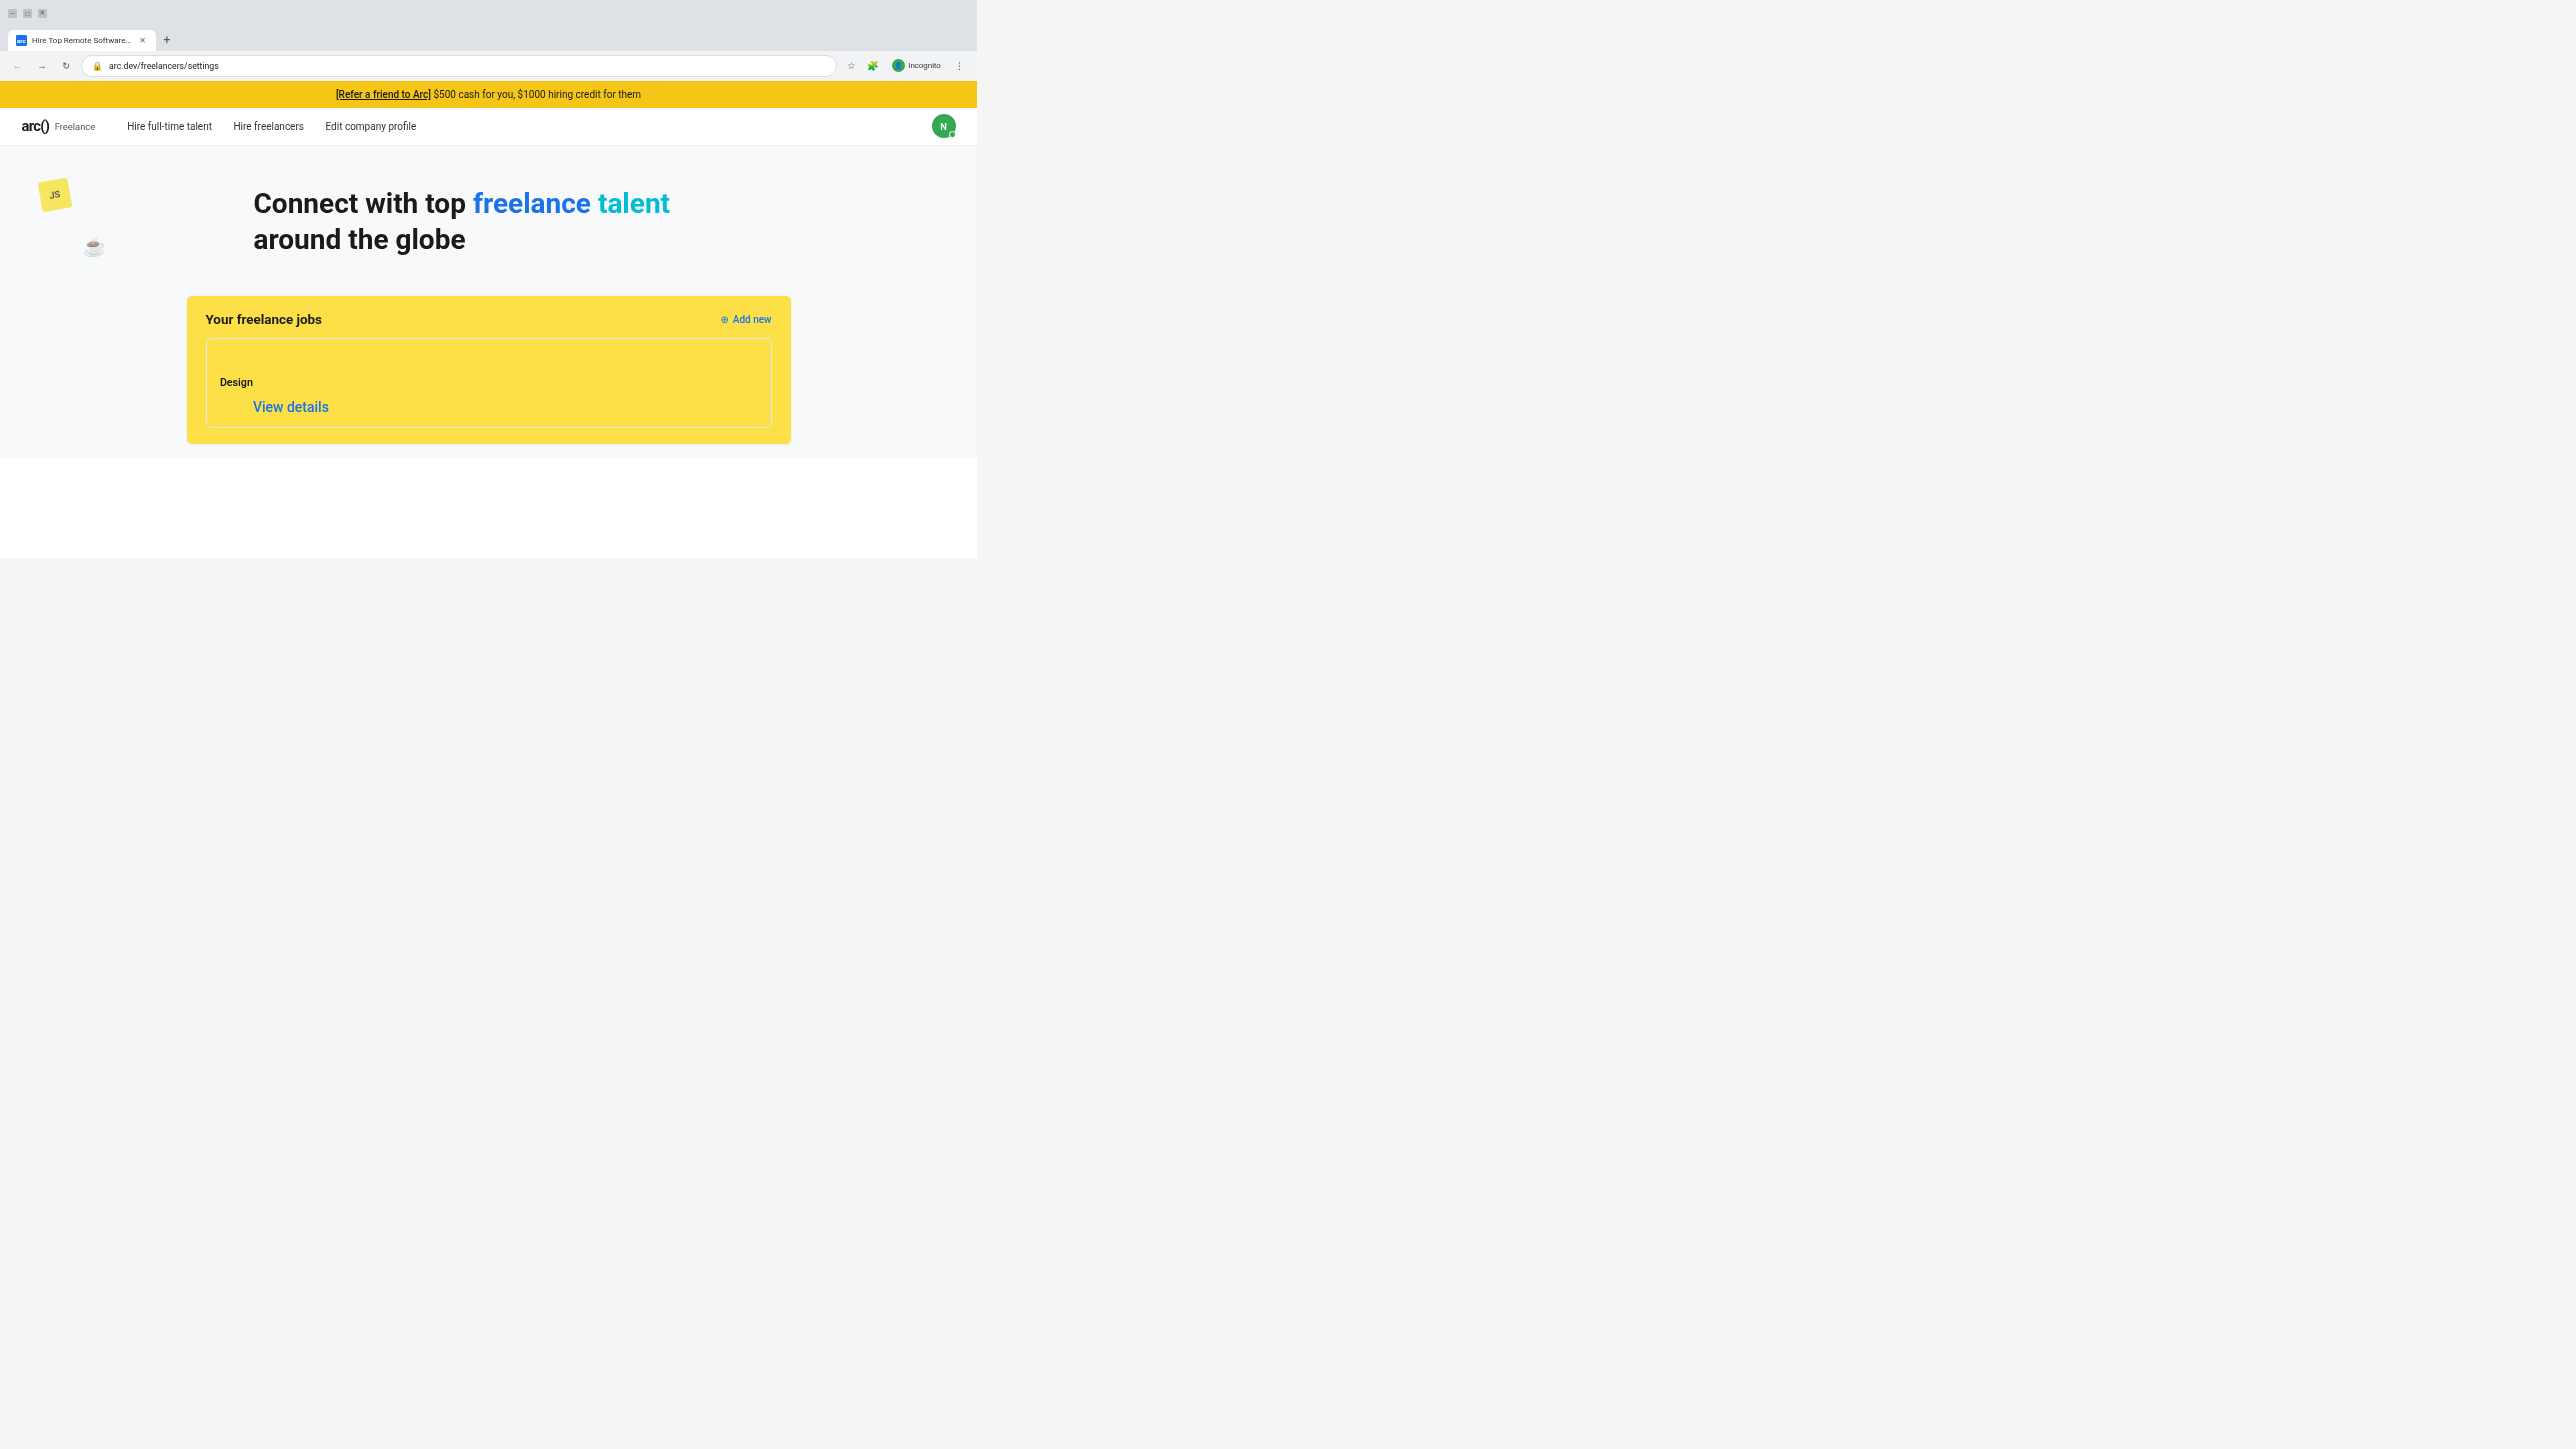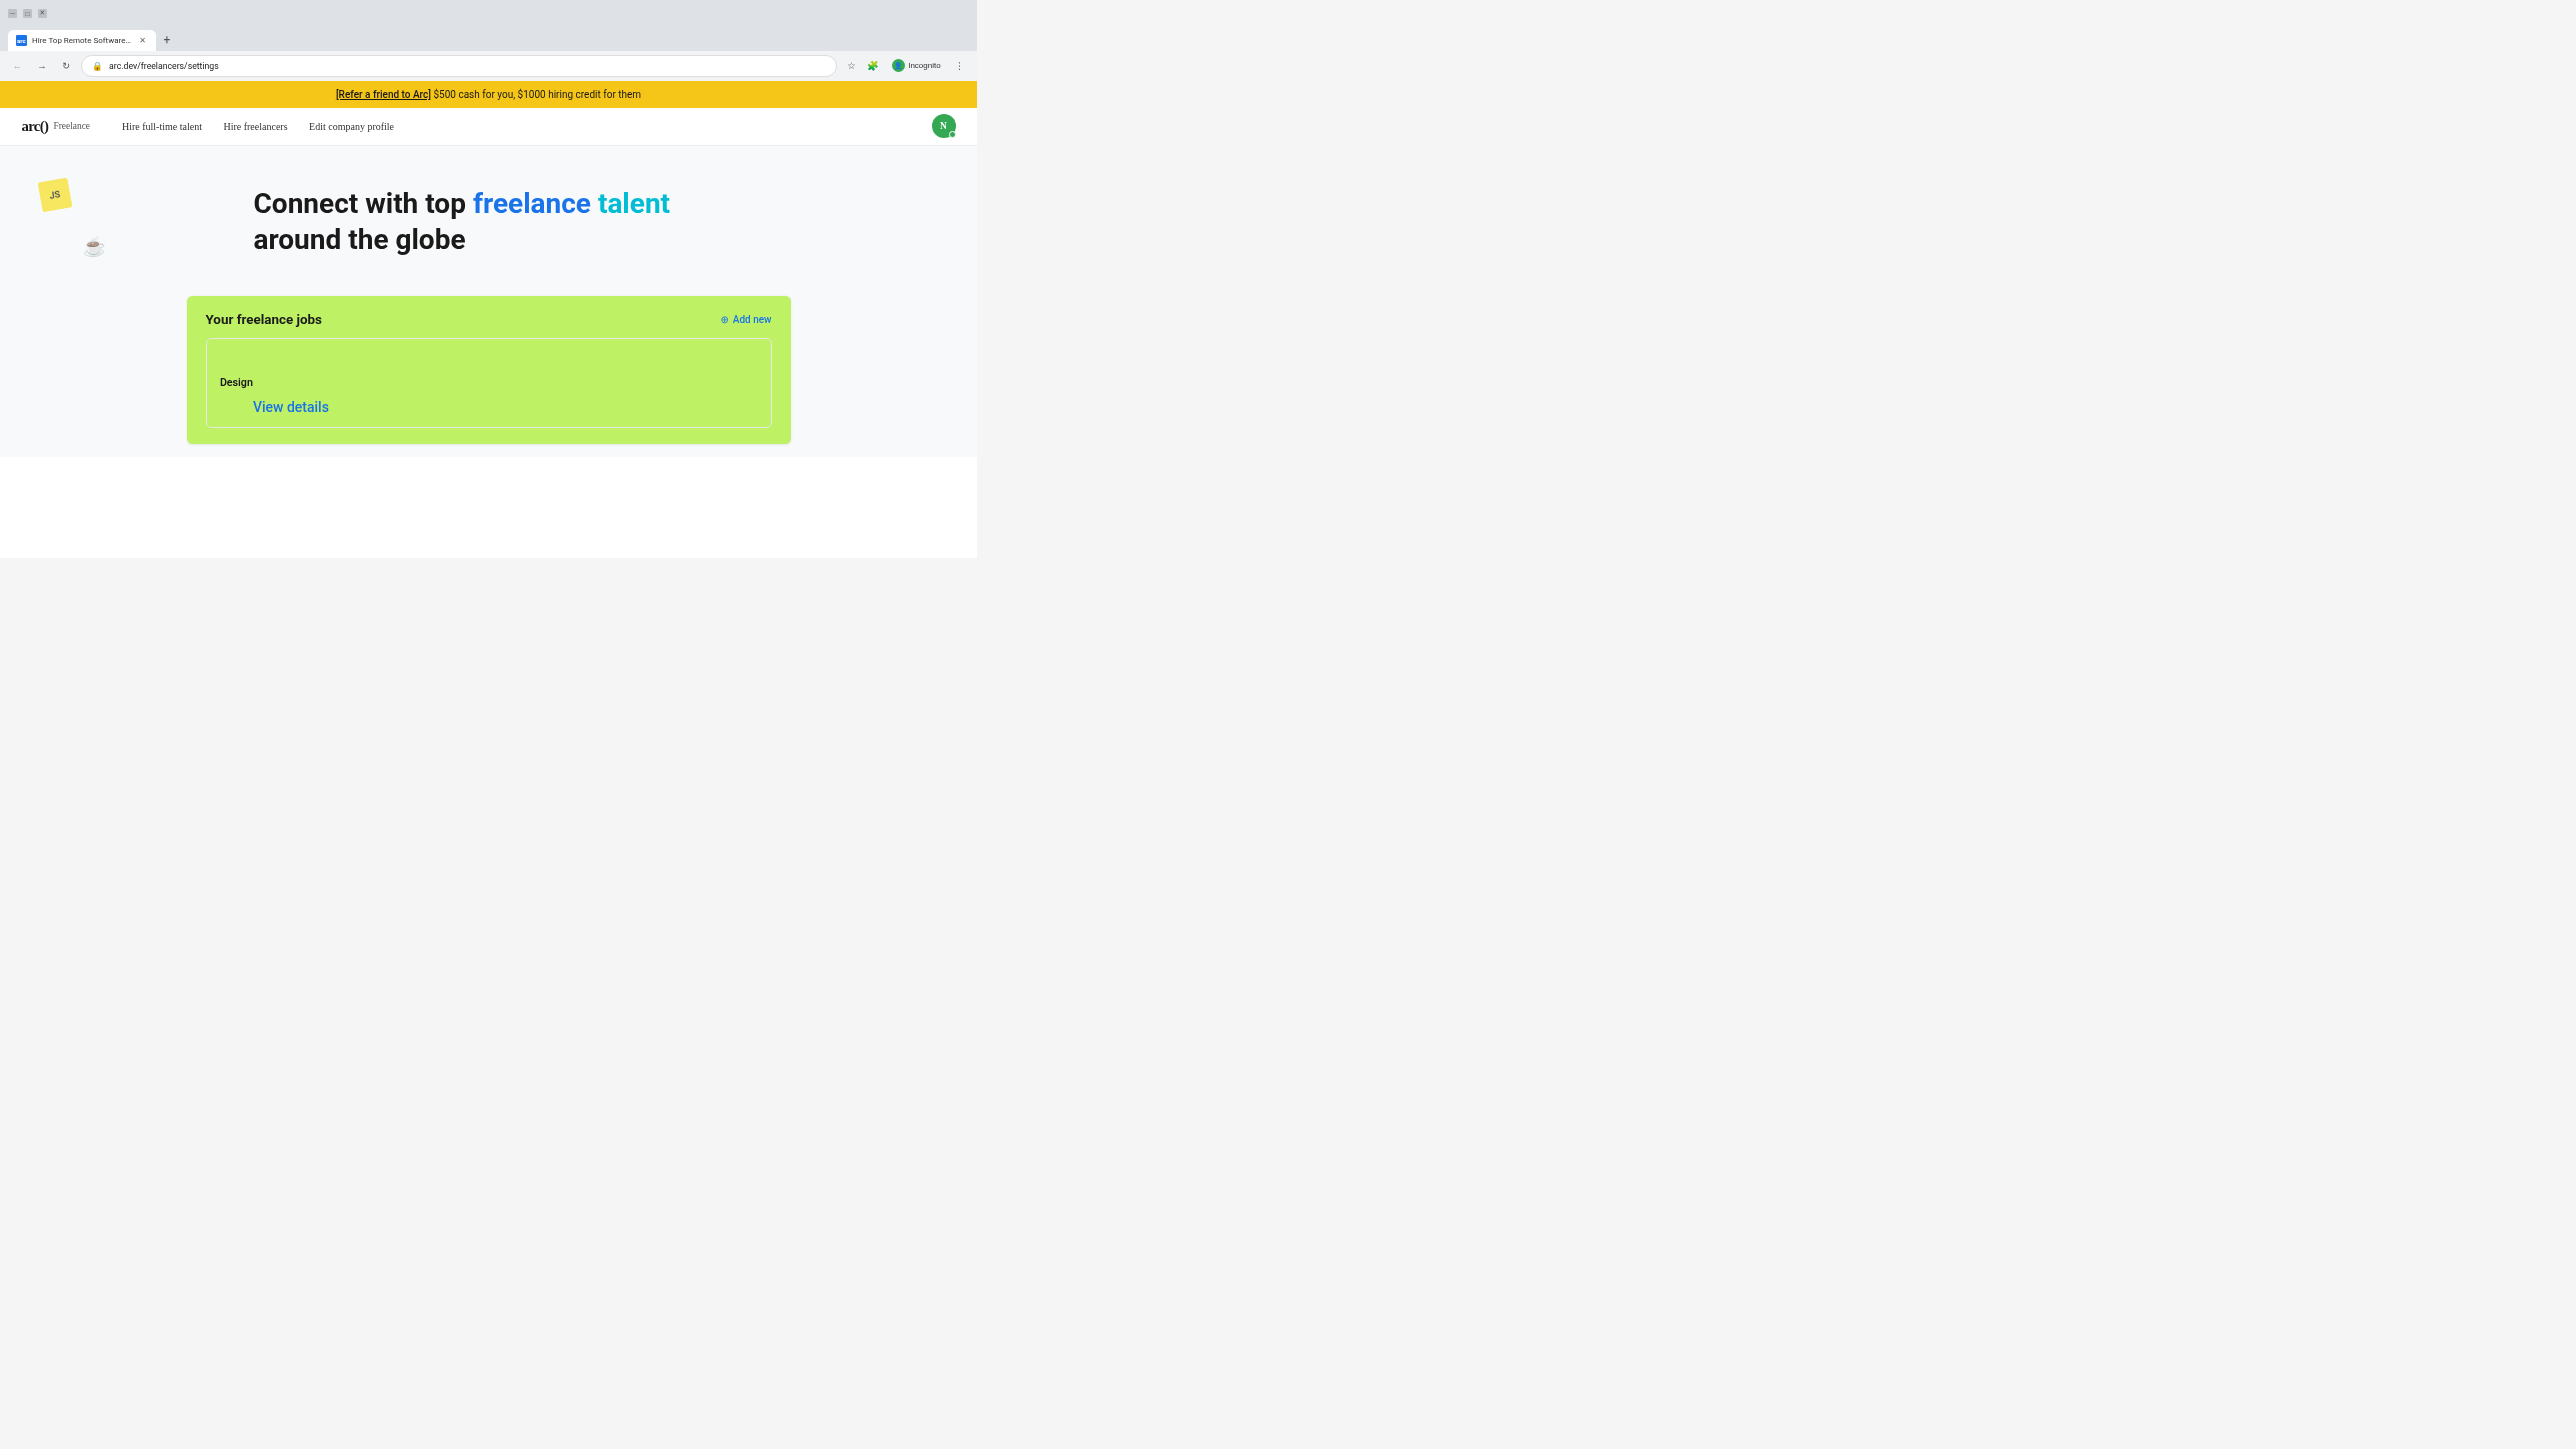--- a/index.html
+++ b/index.html
@@ -232,21 +232,20 @@
     }
 
     
     .site-nav {
       display: flex;
       align-items: center;
       padding: 0 21.5px;
       height: 38px;
       border-bottom: 0.7px solid #eee;
       background: #fff;
-      font-family: Liberation Serif, serif;
     }
 
     .logo {
       display: flex;
       align-items: center;
       gap: 5.4px;
       margin-right: 32px;
       cursor: pointer;
     }
 
@@ -370,21 +369,21 @@
       display: flex;
       align-items: center;
       justify-content: center;
       font-size: 19px;
       transform: rotate(-5deg);
       color: #e76f00;
     }
 
     
     .jobs-section {
-      background: #bef264;
+      background: #fde047;
       border-radius: 5.4px;
       margin: 0 0 13.4px 0;
       padding: 16px 19px;
       box-shadow: 0 0.7px 2.7px rgba(0,0,0,0.08);
       max-width: 604px;
       margin-left: auto;
       margin-right: auto;
     }
 
     .jobs-header {

